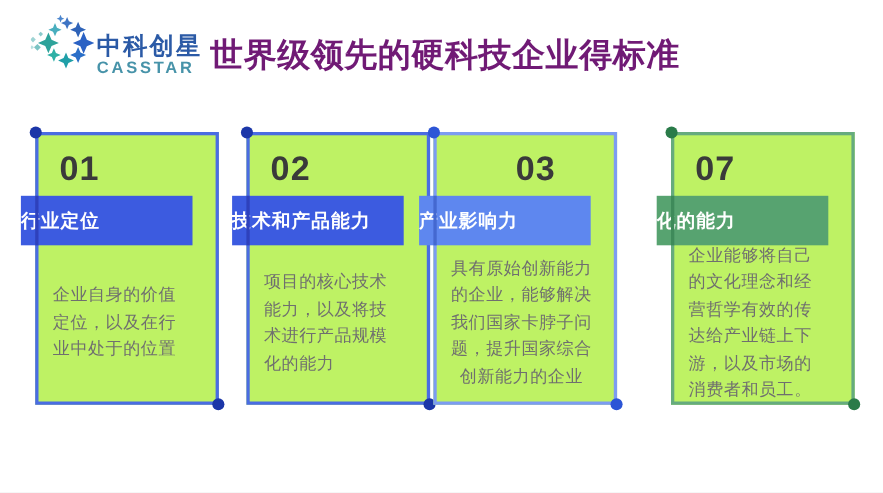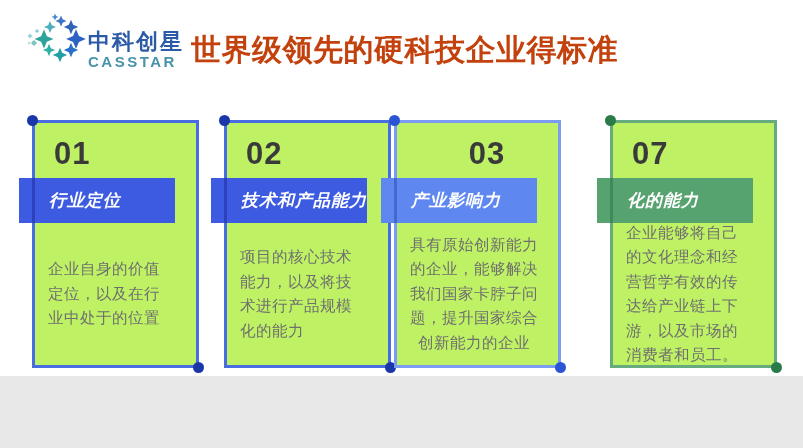--- a/index.html
+++ b/index.html
@@ -1,50 +1,50 @@
 <!DOCTYPE html>
 <html><head>
 <meta charset="utf-8">
 <style>
   html,body{margin:0;padding:0;background:#e8e8e8;}
   .slide{
-    position:relative;width:803px;height:376px;background:#ffffff;
+    position:relative;width:803px;height:448px;background:#ffffff;
     font-family:"Liberation Sans","DejaVu Sans",sans-serif;overflow:hidden;
   }
   
   .logo-mark{position:absolute;left:28px;top:13px;width:64px;height:54px;}
   .brand-name{
     position:absolute;left:88px;top:27px;width:100px;
     font-size:22px;font-weight:bold;letter-spacing:2px;color:#2B5AA6;white-space:nowrap;
   }
   .brand-sub{
     position:absolute;left:88px;top:53px;width:87px;text-align:right;
     font-size:15px;font-weight:bold;letter-spacing:2.5px;color:#4793A9;
   }
   .page-title{
     position:absolute;left:191px;top:30px;margin:0;
-    font-size:30px;font-weight:bold;letter-spacing:0.5px;color:#c2410c;white-space:nowrap;
+    font-size:30px;font-weight:bold;letter-spacing:0.5px;color:#701a75;white-space:nowrap;
   }
   
   .card{
     position:absolute;top:120px;width:167px;height:248px;box-sizing:border-box;
     border:3px solid var(--border,#4A6CE3);background:#bef264;
   }
   .card-1{left:32px;}
   .card-2{left:224px;}
   .card-3{left:394px;text-align:center;}
   .card-4{left:610px;}
   .card-num{
     margin:13px 0 0 19px;font-size:31px;font-weight:bold;color:#3A3A3A;letter-spacing:1px;
   }
   .card-banner{
     position:absolute;left:-16px;top:55px;width:156px;height:45px;box-sizing:border-box;
     background:var(--banner,#3C5BE0);color:#ffffff;
-    display:flex;align-items:center;padding-left:30px;
-    font-size:17px;font-weight:bold;letter-spacing:1px;white-space:nowrap;font-style:italic;
+    display:flex;align-items:center;
+    font-size:17px;font-weight:bold;letter-spacing:1px;white-space:nowrap;
   }
   .border-line{
     position:absolute;left:-3px;top:55px;width:3px;height:45px;
     background:var(--line,#2E41BC);
   }
   .card-body{
     position:absolute;left:0;right:0;top:100px;bottom:0;
     display:flex;align-items:center;
   }
   .card-body p{

